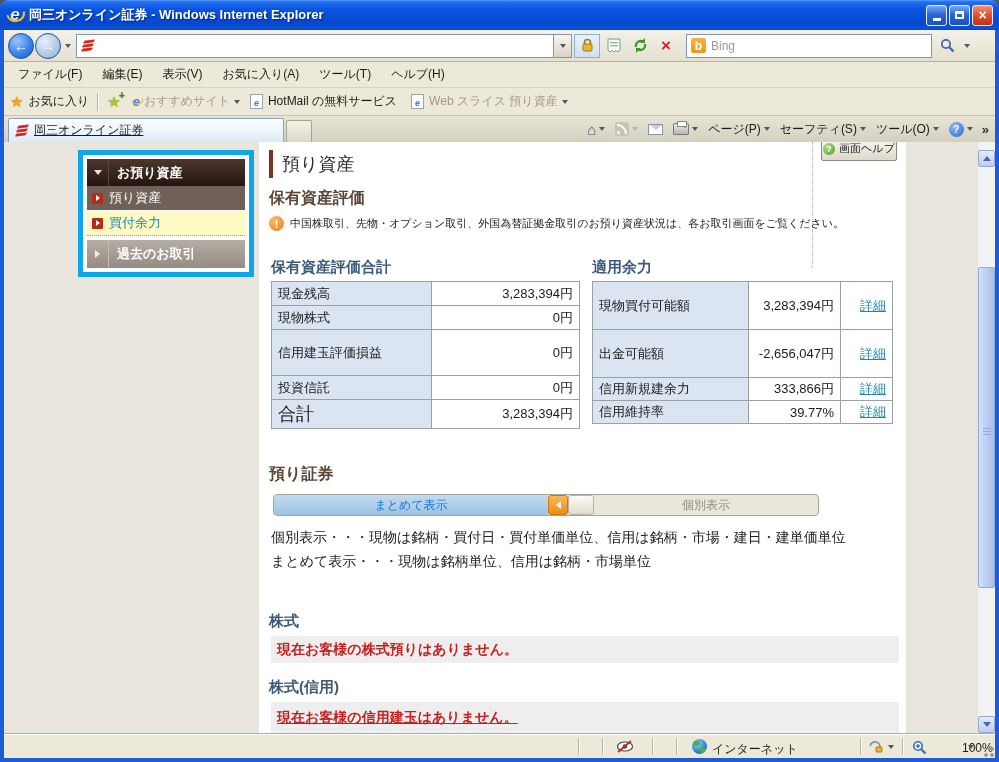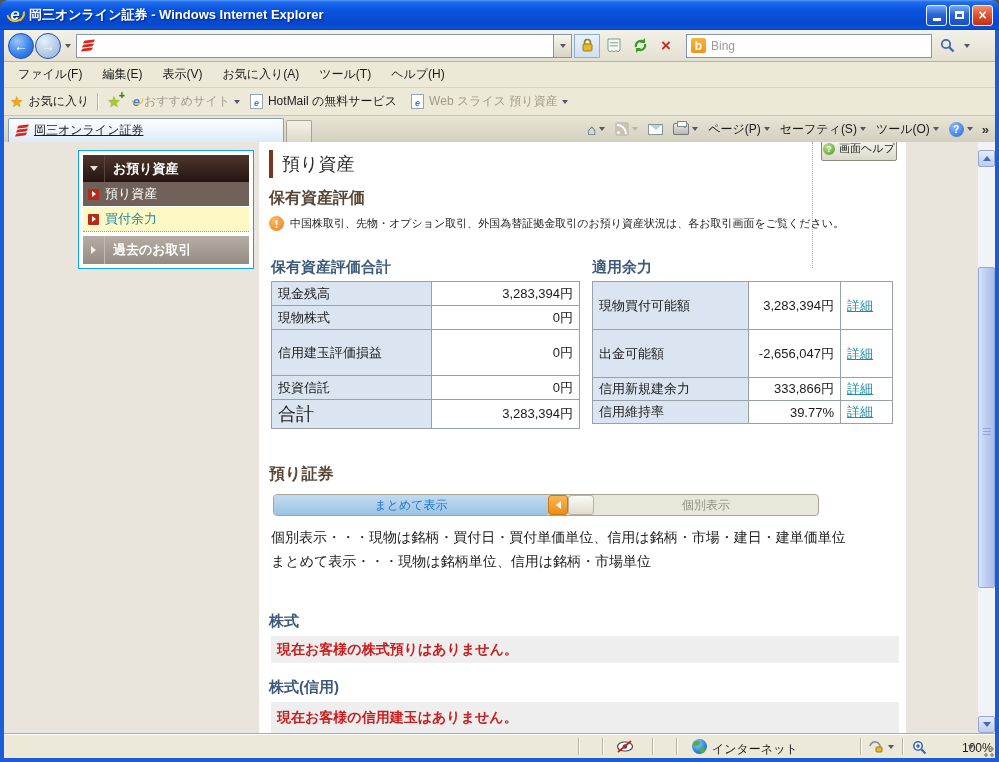--- a/index.html
+++ b/index.html
@@ -103,21 +103,21 @@
   .print-ic::after { content:""; position:absolute; right:2px; top:2px; width:2px; height:2px; background:#4a8; border-radius:50%; }
   .help-ic { width:15px; height:15px; border-radius:50%; background:radial-gradient(circle at 35% 30%,#8ab8f8,#2a68d8);
     color:#fff; font-size:10px; font-weight:bold; display:flex; align-items:center; justify-content:center; }
   .chev { font-size:13px; color:#333; font-weight:bold; padding:0 4px; }
 
   
   .bodyarea { position:absolute; top:142px; left:4px; right:4px; bottom:28px; background:#e9e5dc; overflow:hidden; }
   .pagearea { position:absolute; left:0; top:0; right:17px; bottom:0; overflow:hidden; }
 
   
-  .side-box { position:absolute; left:74px; top:8px; width:176px; background:#fff; border:1px solid #0ea5e9; padding:4px; }
+  .side-box { position:absolute; left:74px; top:8px; width:176px; background:#fff; border:5px solid #0ea5e9; padding:4px; }
   .side-head { height:27px; background:linear-gradient(180deg,#4c372c,#241410); display:flex; align-items:center; }
   .side-head .icz { width:22px; height:100%; display:flex; align-items:center; justify-content:center; border-right:1px solid #5a453a; }
   .side-head .lbl { color:#fff; font-weight:bold; font-size:13px; margin-left:8px; }
   .tri.wdown { border-left:4px solid transparent; border-right:4px solid transparent; border-top:5px solid #e8e2da; }
   .tri.wright { border-top:4px solid transparent; border-bottom:4px solid transparent; border-left:5px solid #f2efe8; }
   .side-item { height:25px; display:flex; align-items:center; }
   .side-item.sel { background:#6f6158; border-bottom:1px solid #fff; }
   .side-item.sel .lbl { color:#fff; font-size:13px; }
   .side-item.link { background:#fef9c3; border-bottom:1px dotted #999; }
   .side-item.link .lbl { color:#1d8aa8; font-size:13px; }
@@ -142,21 +142,21 @@
   .sec-head { position:absolute; font-size:16px; font-weight:bold; color:#5a4636; }
   .notice { position:absolute; left:10px; top:72px; display:flex; width:625px; }
   .warn-ic { width:15px; height:15px; border-radius:50%; background:radial-gradient(circle at 35% 30%,#fcb860,#ee7e16);
     color:#fff; font-size:11px; font-weight:bold; display:flex; align-items:center; justify-content:center; flex:none; margin:2px 6px 0 0; }
   .notice .txt { font-size:11px; color:#222; line-height:19px; }
   .tbl-title { font-size:15px; font-weight:bold; color:#3d5a7a; }
   table.dtab { border-collapse:collapse; border:1px solid #5f6368; margin-top:4px; }
   table.dtab td { border:1px solid #9aa0a8; font-size:13px; color:#1a1a1a; padding:2px 6px; vertical-align:middle; }
   td.c-label { background:#dbe5f1; }
   td.c-val { background:#fff; text-align:right; font-size:14px; }
-  td.c-link { background:#fff; text-align:left; }
+  td.c-link { background:#fff; text-align:right; }
   .t1 .c-label { width:160px; } .t1 .c-val { width:148px; }
   .t2 .c-label { width:156px; } .t2 .c-val { width:92px; } .t2 .c-link { width:52px; }
   .teal { color:#1d7d9e; }
   a.detail { color:#1d8aa8; text-decoration:underline; font-size:13px; }
   .col-left { position:absolute; left:12px; top:116px; }
   .col-right { position:absolute; left:333px; top:116px; }
 
   .toggle { position:absolute; left:14px; top:352px; width:546px; height:22px; border:1px solid #a8a496; border-radius:4px;
     display:flex; overflow:hidden; background:#e9e6da; }
   .tg-left { width:274px; background:linear-gradient(180deg,#c2dcf0,#9cc2e4); display:flex; align-items:center; justify-content:center;
@@ -469,21 +469,21 @@
 
         <div class="desc">
           <div>個別表示・・・現物は銘柄・買付日・買付単価単位、信用は銘柄・市場・建日・建単価単位</div>
           <div>まとめて表示・・・現物は銘柄単位、信用は銘柄・市場単位</div>
         </div>
 
         <div class="sub-head" style="left:10px; top:470px;">株式</div>
         <div class="emptybar" style="top:494px;">現在お客様の株式預りはありません。</div>
 
         <div class="sub-head" style="left:10px; top:536px;">株式(信用)</div>
-        <div class="emptybar" style="top:560px; height:32px;">現在お客様の信用建玉はありません。</div>
+        <div class="emptybar" style="top:560px; height:32px;text-decoration:underline;">現在お客様の信用建玉はありません。</div>
       </div>
     </div>
 
     <div class="scroll">
       <div class="sbtn up">
           <span class="tri sb-up"></span>
         </div>
       <div class="sthumb"></div>
       <div class="sbtn down">
           <span class="tri sb-down"></span>

